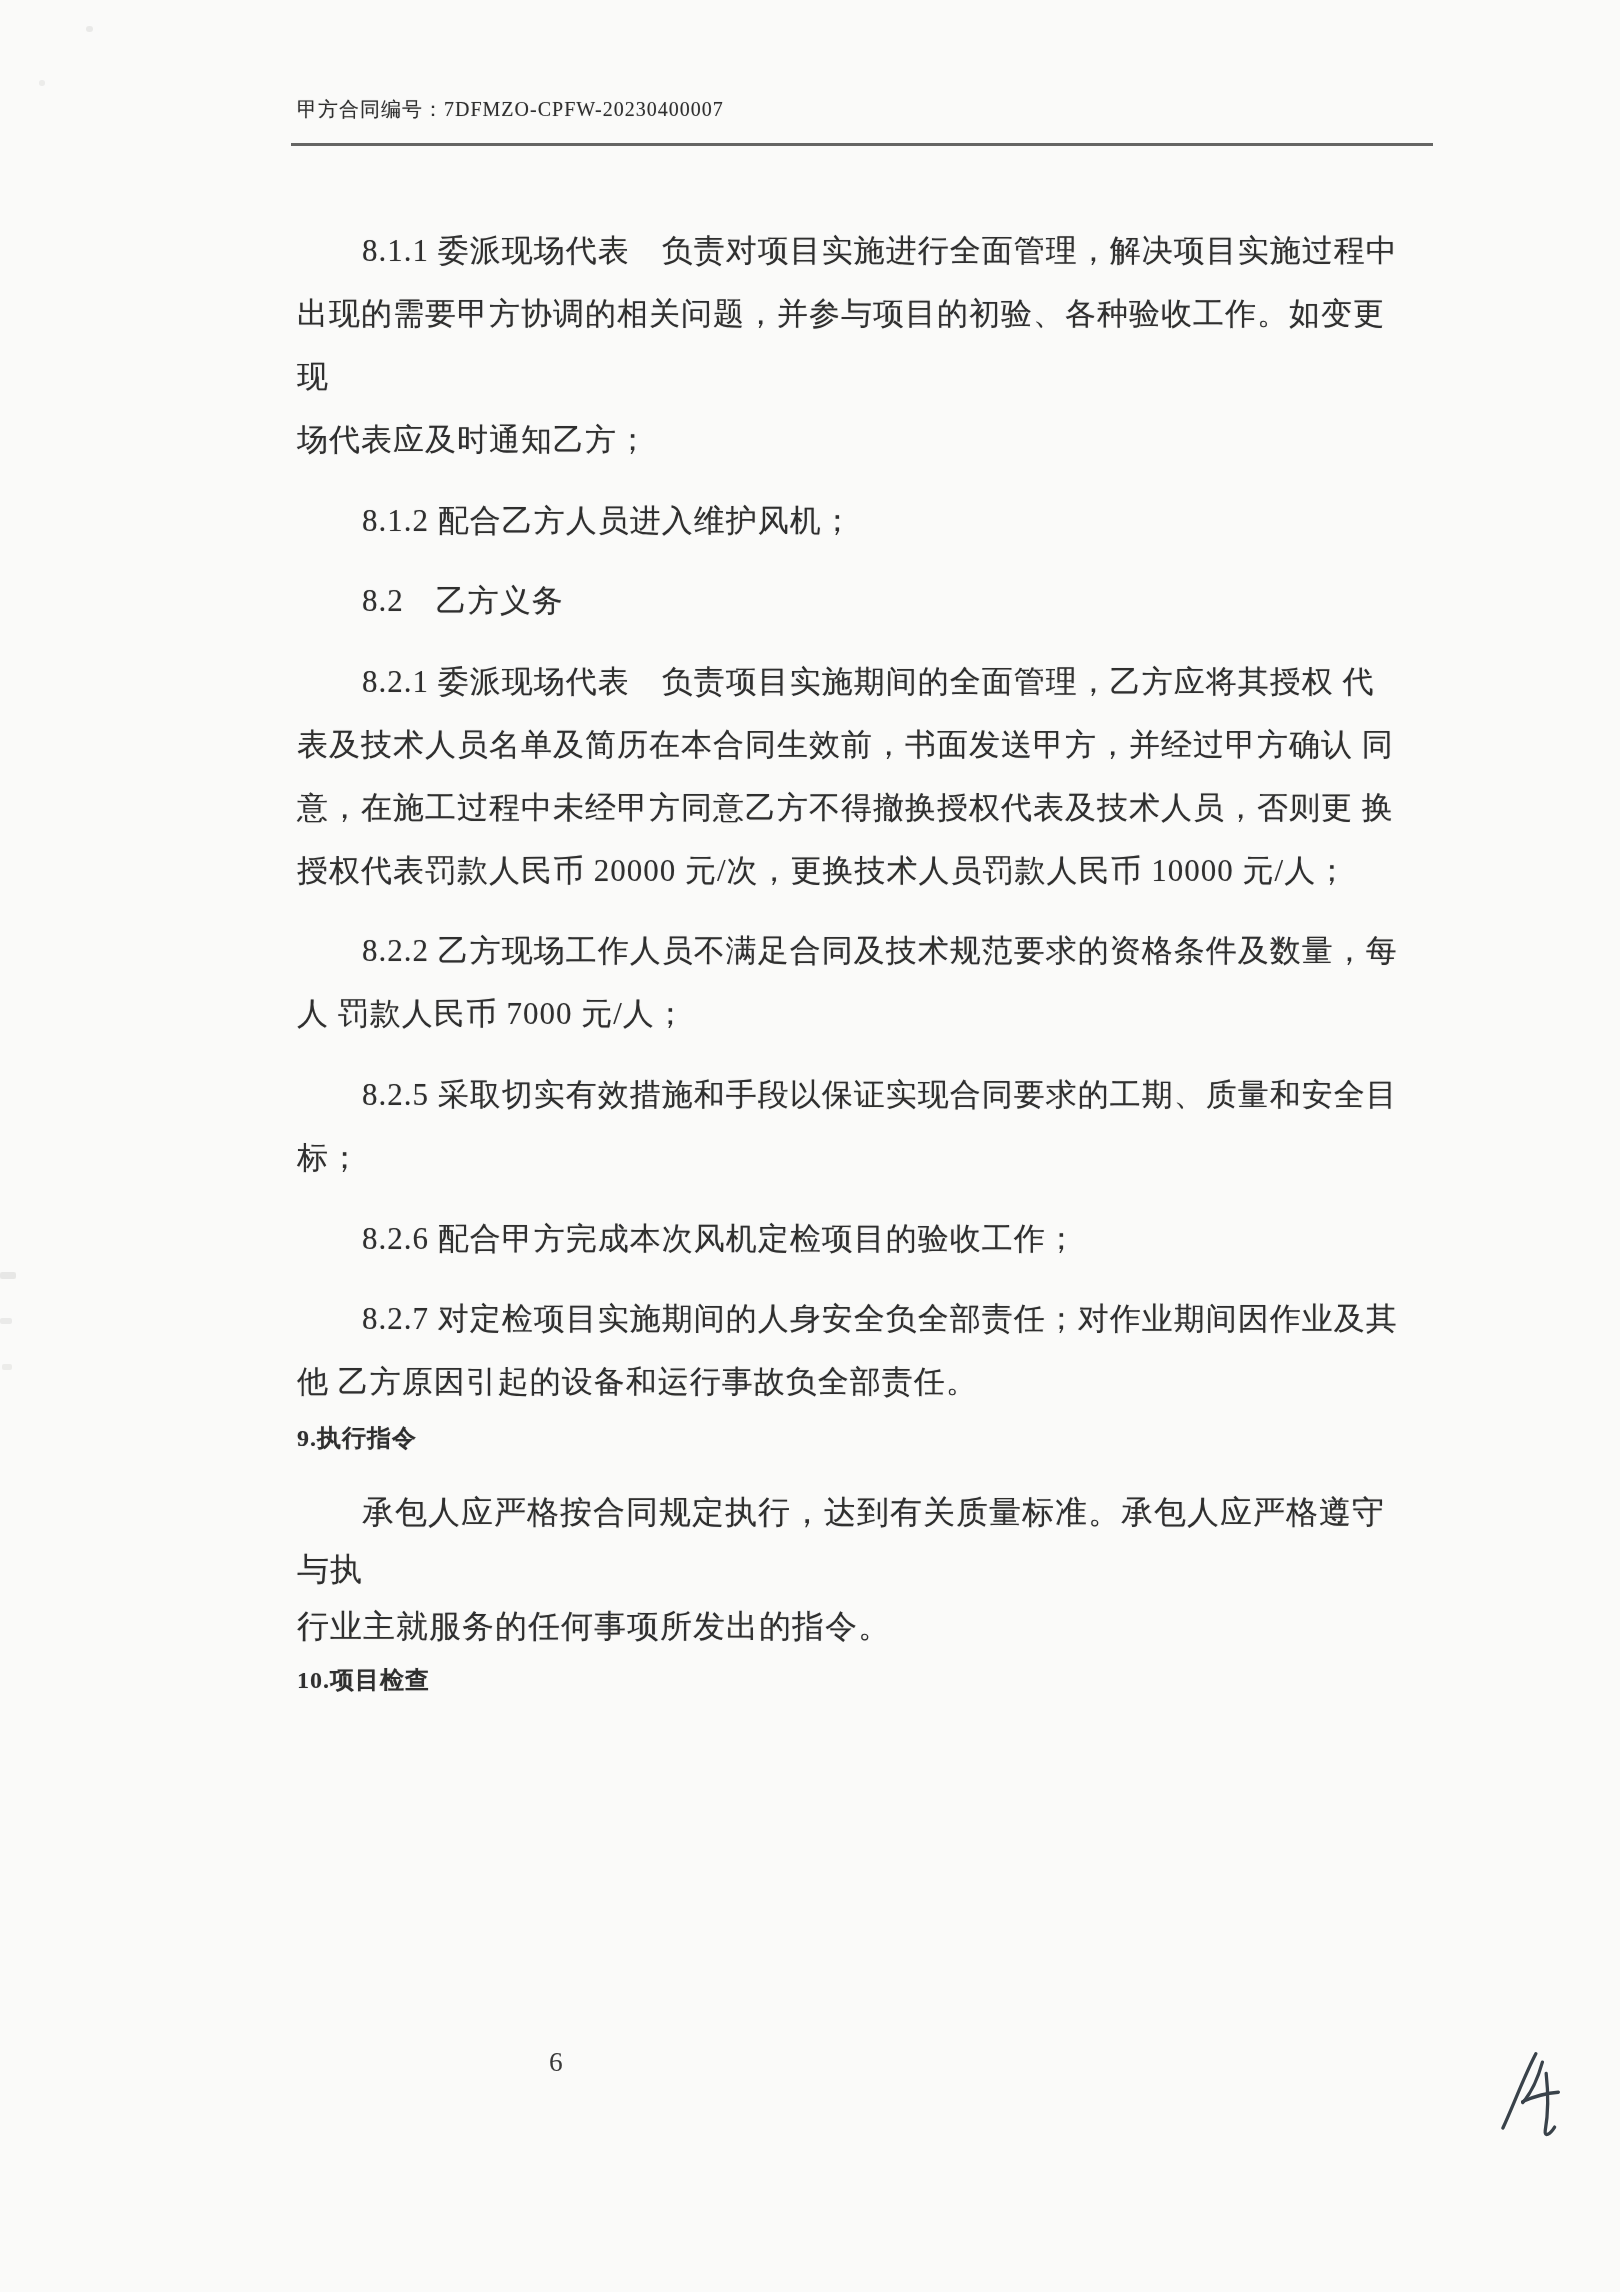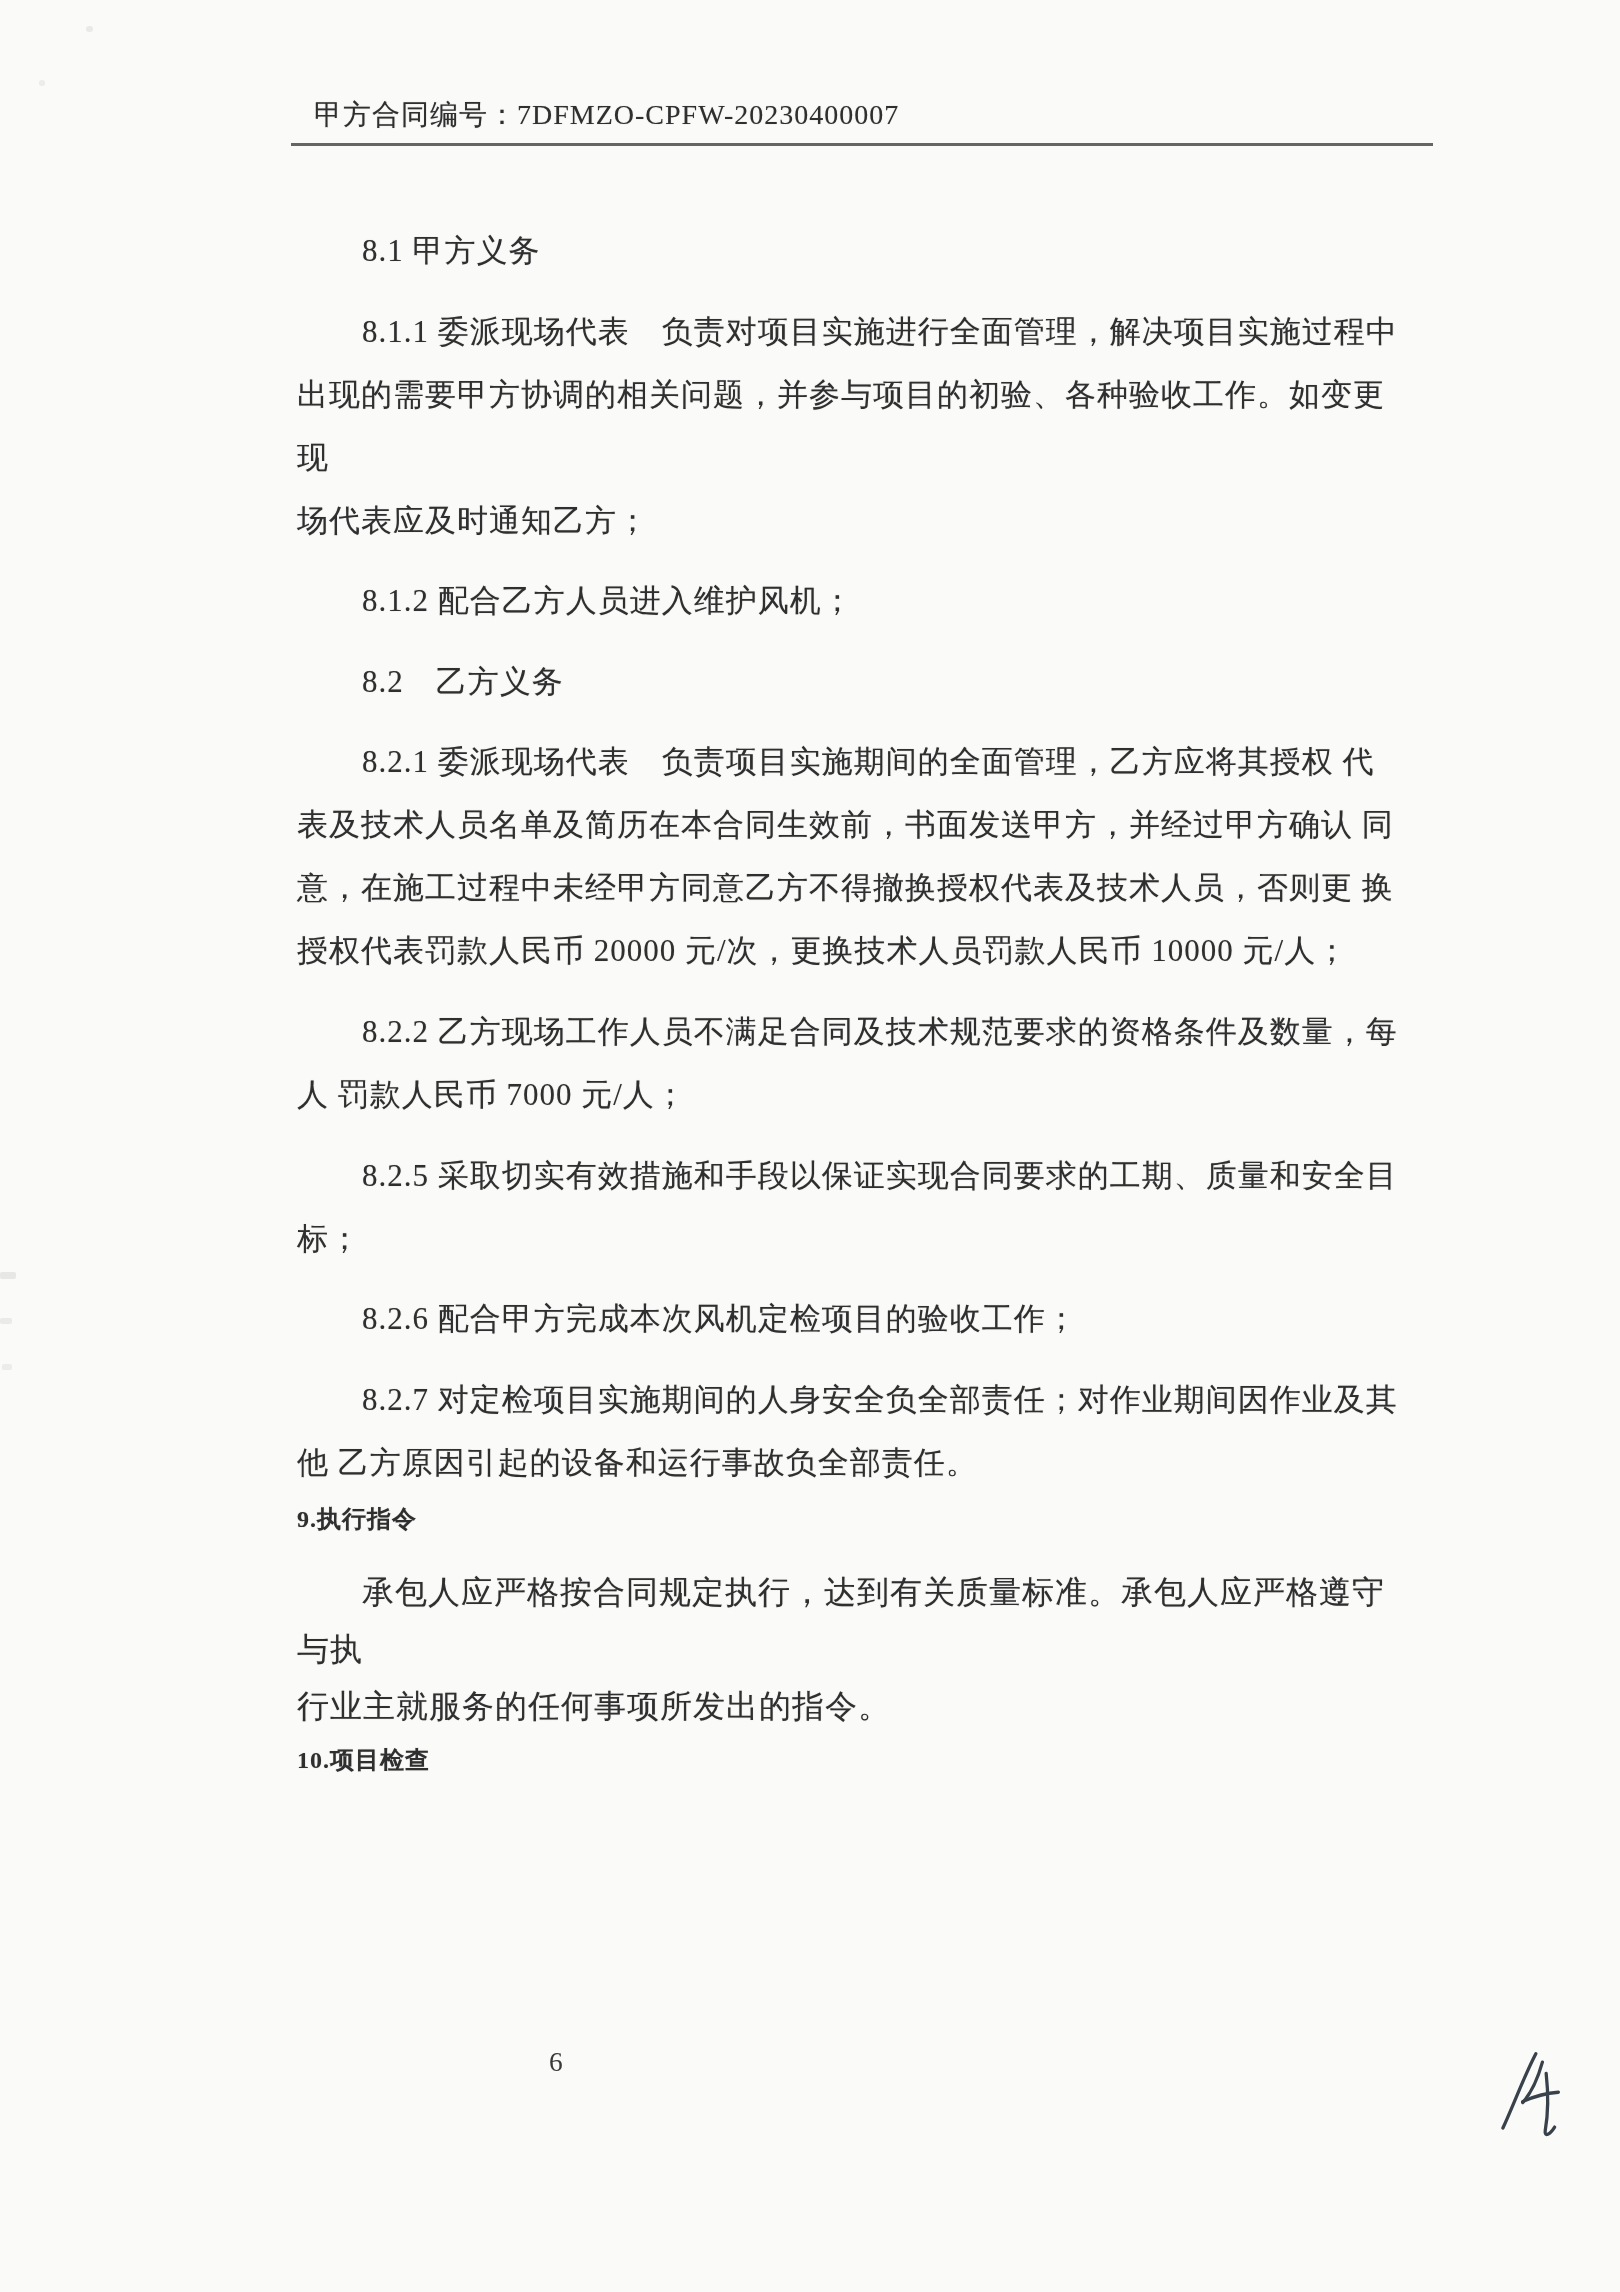--- a/index.html
+++ b/index.html
@@ -12,23 +12,23 @@
   .page {
     position: relative;
     width: 1620px;
     height: 2293px;
     background: #fafaf9;
     font-family: "Liberation Serif", "DejaVu Serif", serif;
     color: #2f2f2f;
   }
   .doc-header {
     position: absolute;
-    left: 314px;
+    left: 297px;
     top: 96px;
-    font-size: 28px;
+    font-size: 20px;
     letter-spacing: 1px;
     white-space: nowrap;
     text-shadow: 0 0 1px rgba(47,47,47,0.35);
   }
   .header-rule {
     position: absolute;
     left: 291px;
     top: 143px;
     width: 1142px;
     height: 2.9px;
@@ -97,21 +97,20 @@
 </head>
 <body>
 
 <div class="page">
 
   <div class="doc-header"><span>甲方合同编号：</span><span>7DFMZO-CPFW-20230400007</span></div>
 
   <div class="header-rule"></div>
 
   <div class="content">
-    <p class="para">8.1 甲方义务</p>
     <p class="para">8.1.1 委派现场代表　负责对项目实施进行全面管理，解决项目实施过程中
 出现的需要甲方协调的相关问题，并参与项目的初验、各种验收工作。如变更现
 场代表应及时通知乙方；</p>
     <p class="para">8.1.2 配合乙方人员进入维护风机；</p>
     <p class="para">8.2　乙方义务</p>
     <p class="para">8.2.1 委派现场代表　负责项目实施期间的全面管理，乙方应将其授权 代
 表及技术人员名单及简历在本合同生效前，书面发送甲方，并经过甲方确认 同
 意，在施工过程中未经甲方同意乙方不得撤换授权代表及技术人员，否则更 换
 授权代表罚款人民币 20000 元/次，更换技术人员罚款人民币 10000 元/人；</p>
     <p class="para">8.2.2 乙方现场工作人员不满足合同及技术规范要求的资格条件及数量，每

